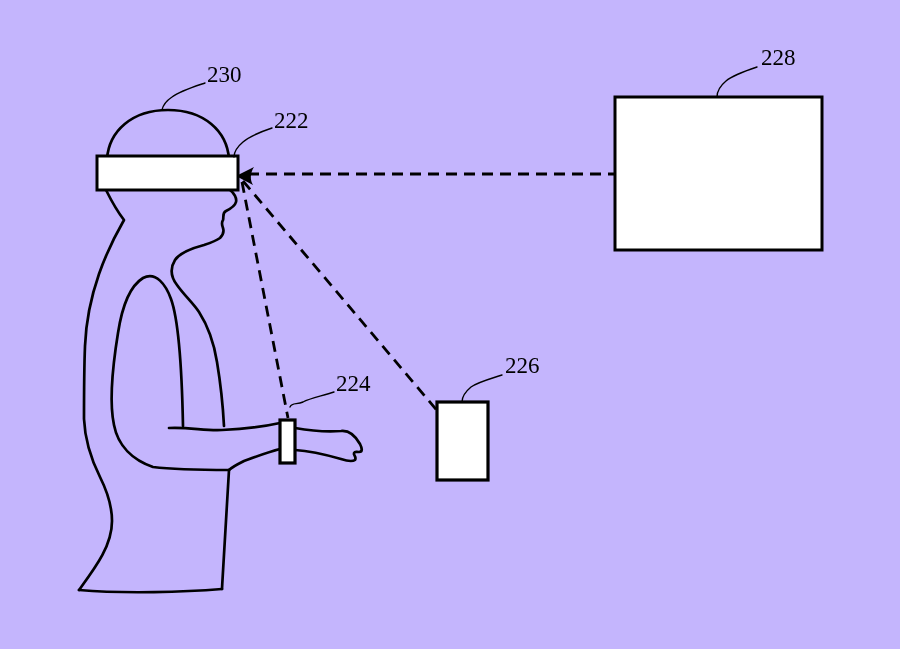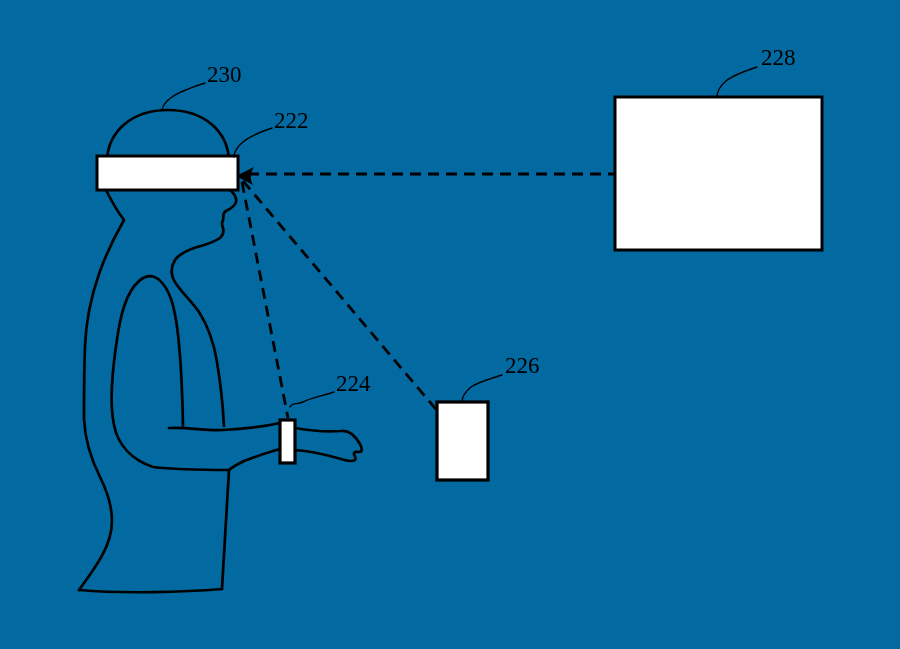--- a/index.html
+++ b/index.html
@@ -8,21 +8,21 @@
     background: #ffffff;
     width: 900px;
     height: 649px;
     overflow: hidden;
     font-family: "Liberation Serif", serif;
   }
   .figure-wrap {
     position: relative;
     width: 900px;
     height: 649px;
-    background: #0369a1;
+    background: #c4b5fd;
   }
   svg { display: block; }
   .outline {
     fill: none;
     stroke: #000000;
     stroke-width: 2.7;
     stroke-linecap: round;
     stroke-linejoin: round;
   }
   .device-box {

